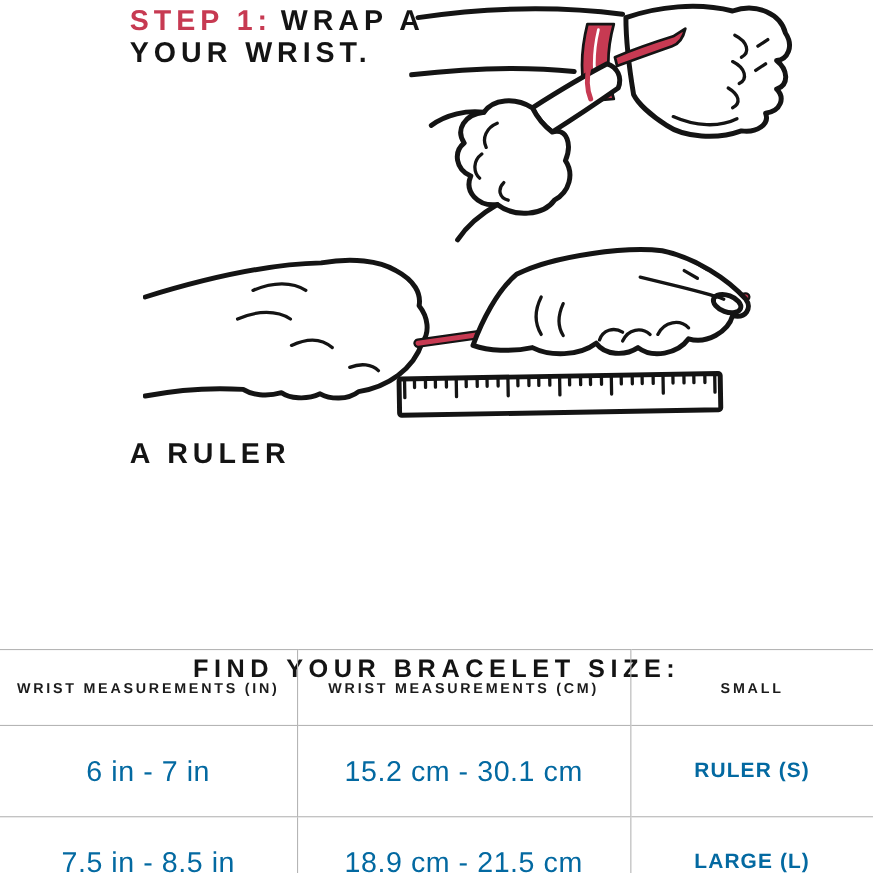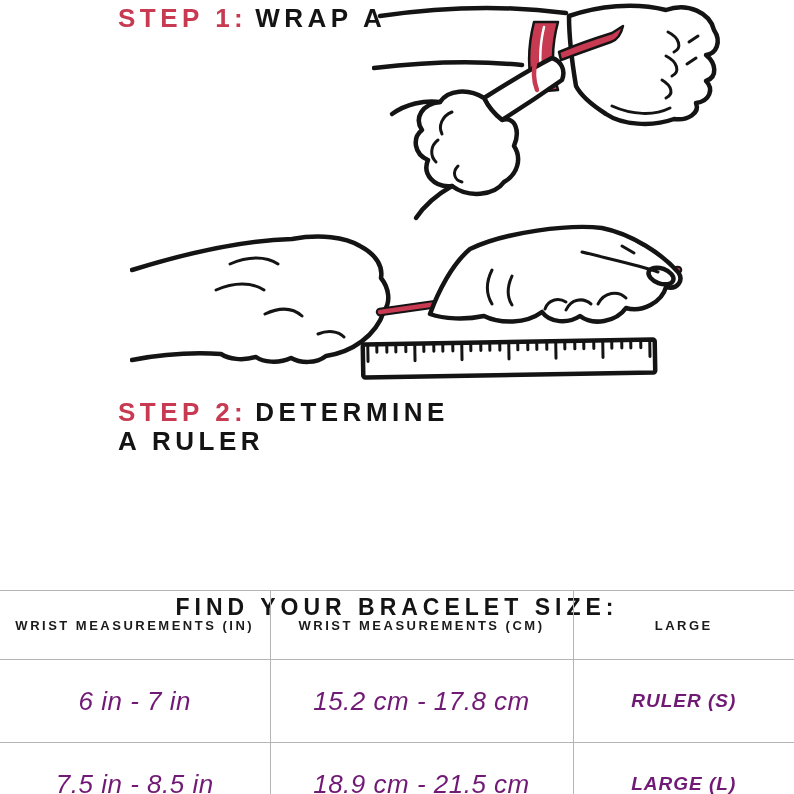--- a/index.html
+++ b/index.html
@@ -35,21 +35,21 @@
   .size-table col.c2{width:303px;}
   .size-table col.c3{width:221px;}
   .size-table th,.size-table td{
     border-top:1.5px solid var(--line);
     text-align:center;vertical-align:middle;padding:14px;
   }
   .size-table .vline{border-left:1.5px solid var(--line);}
   .size-table th{
     height:40px;font-weight:600;font-size:13px;letter-spacing:2.5px;color:#1b1b1b;
   }
-  .size-table td{height:54px;font-weight:400;font-size:26px;letter-spacing:0.5px;color:#701a75;font-style:italic;}
+  .size-table td{height:54px;font-weight:400;font-size:26px;letter-spacing:0.5px;color:#0369a1;}
   .size-table td.size-cell{font-weight:700;font-size:19px;letter-spacing:1px;}
   
   svg{position:absolute;display:block;}
   #top-ill{left:372px;top:0;}
   #mid-ill{left:130px;top:212px;}
   .hand{fill:#ffffff;stroke:var(--ink);stroke-width:4.5;stroke-linejoin:round;stroke-linecap:round;}
   .fillonly{fill:#ffffff;stroke:none;}
   .ln{fill:none;stroke:var(--ink);stroke-width:4.5;stroke-linecap:round;stroke-linejoin:round;}
   .thin{stroke-width:3;}
   .band-fill{fill:var(--red);stroke:var(--ink);stroke-width:2.5;stroke-linejoin:round;}
@@ -57,20 +57,21 @@
   .string-outline{fill:none;stroke:var(--ink);stroke-width:8.5;stroke-linecap:round;}
   .string-red{fill:none;stroke:var(--red);stroke-width:4.5;stroke-linecap:round;}
 </style>
 </head>
 <body>
 
 <div class="canvas">
 
   <div class="step step1">
     <div><span class="red">STEP 1:</span><span>WRAP A</span></div>
+    <div>YOUR WRIST.</div>
   </div>
 
   <svg id="top-ill" width="422" height="225" viewBox="0 0 422 225">
 
     <g>
       <path class="ln" d="M8,16 C70,7 132,5 194,13"></path>
       <path class="ln" d="M2,68 C52,62 102,60 150,65"></path>
     </g>
 
     <g>
@@ -134,43 +135,42 @@
                            C438,112 420,111 412,100 C396,112 370,112 354,104 C335,108 314,107 300,102 Z"></path>
       <ellipse class="hand" cx="531" cy="64" rx="13" ry="7.5" transform="rotate(20 531 64)"></ellipse>
       <path class="ln thin" d="M452,40 C484,48 512,54 528,60"></path>
       <path class="ln thin" d="M492,34 l12,7 M501,26 l12,7"></path>
       <path class="ln thin" d="M362,58 C356,70 356,82 362,92 M382,64 C377,75 377,85 382,93"></path>
       <path class="ln thin" d="M468,92 C474,80 488,78 496,86 M436,98 C441,87 453,85 461,92 M415,97 C418,88 428,85 436,90"></path>
     </g>
   </svg>
 
   <div class="step step2">
-    <div><span class="red">STEP 2:</span><span>DETERMINE</span></div>
     <div>A RULER</div>
   </div>
 
   <div class="chart-title">FIND YOUR BRACELET SIZE:</div>
 
   <table class="size-table">
     <colgroup>
         <col class="c1">
         <col class="c2">
         <col class="c3">
       </colgroup>
     <thead>
       <tr>
         <th>WRIST MEASUREMENTS (IN)</th>
         <th class="vline">WRIST MEASUREMENTS (CM)</th>
-        <th class="vline">LARGE</th>
+        <th class="vline">SMALL</th>
       </tr>
     </thead>
     <tbody>
       <tr>
         <td>6 in - 7 in</td>
-        <td class="vline">15.2 cm - 17.8 cm</td>
+        <td class="vline">15.2 cm - 30.1 cm</td>
         <td class="vline size-cell">RULER (S)</td>
       </tr>
       <tr>
         <td>7.5 in - 8.5 in</td>
         <td class="vline">18.9 cm - 21.5 cm</td>
         <td class="vline size-cell">LARGE (L)</td>
       </tr>
     </tbody>
   </table>
 

